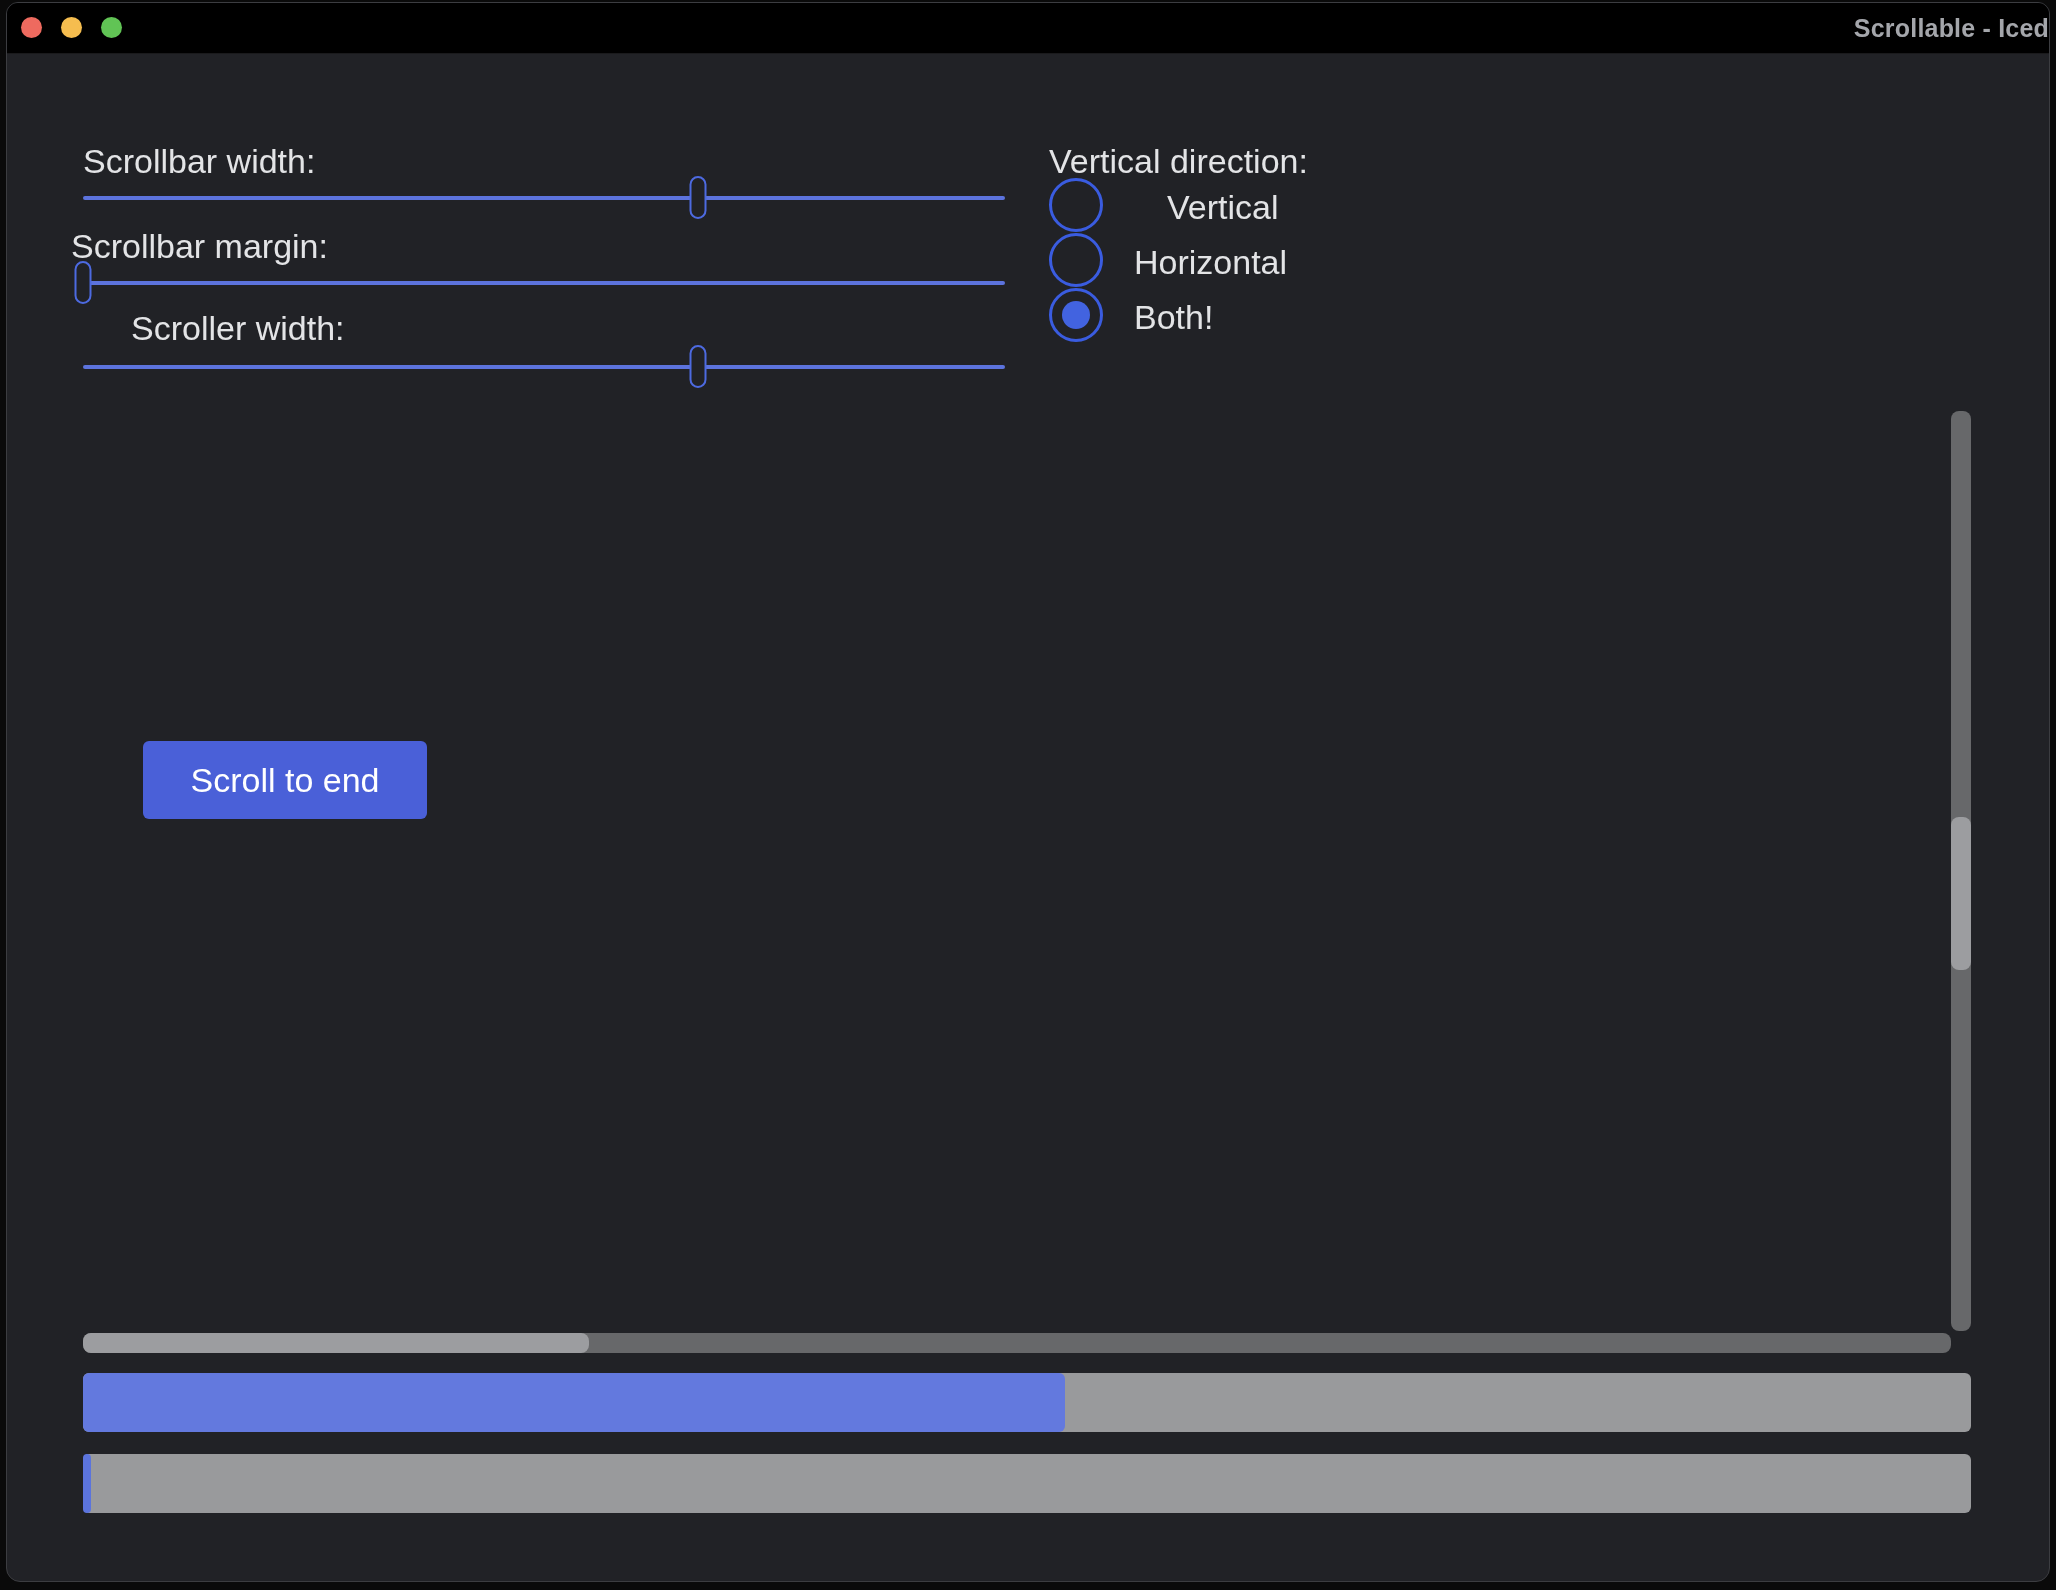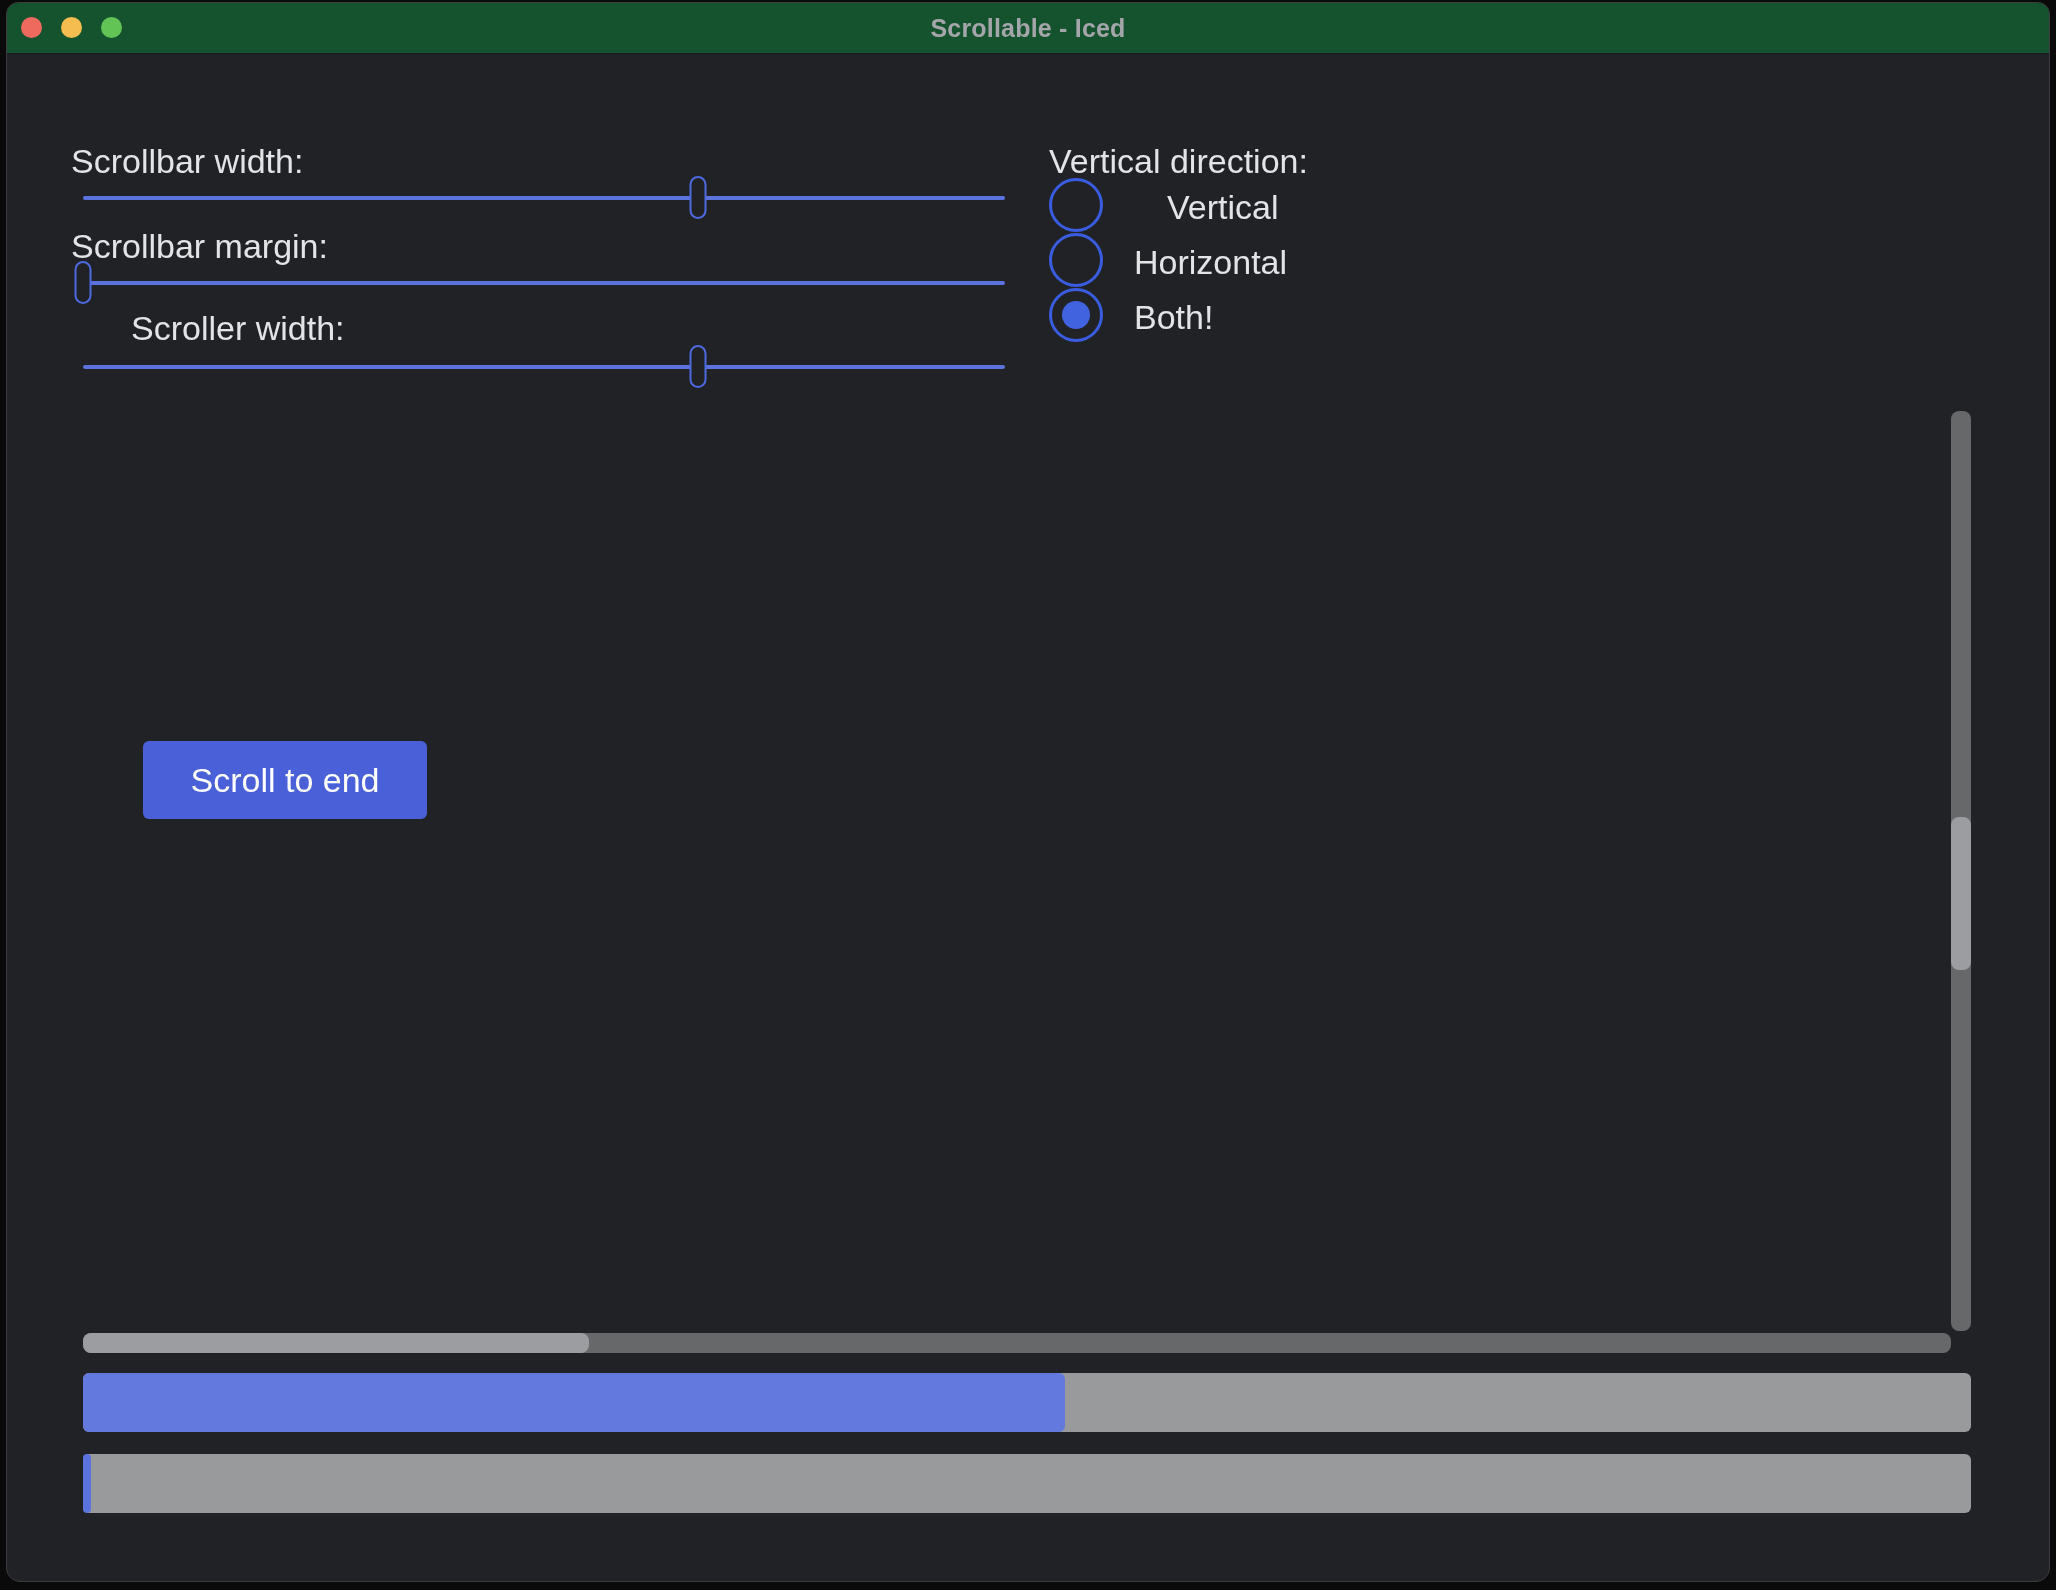--- a/index.html
+++ b/index.html
@@ -12,23 +12,23 @@
   .window{
     position:absolute;left:6px;top:2px;width:2044px;height:1580px;
     background:#212226;
     border:1px solid #3c3d41;
     border-radius:12px 12px 14px 14px;
     box-sizing:border-box;
     overflow:hidden;
   }
   .titlebar{
     position:absolute;left:0;top:0;right:0;height:50px;
-    background:#14532d;
+    background:#000000;
     border-bottom:1px solid #1a1a1c;
-    display:flex;align-items:center;justify-content:center;
+    display:flex;align-items:center;justify-content:flex-end;
   }
   .traffic{position:absolute;left:14px;top:14px;display:flex;gap:19px;}
   .light{width:21px;height:21px;border-radius:50%;}
   .light.red{background:#ee6a5f;}
   .light.yellow{background:#f5bd4f;}
   .light.green{background:#61c455;}
   .title{
     font-size:25px;font-weight:bold;color:#a4a6ab;letter-spacing:.2px;
   }
   .label{
@@ -93,21 +93,21 @@
 
   <div class="titlebar">
     <div class="traffic">
       <div class="light red"></div>
       <div class="light yellow"></div>
       <div class="light green"></div>
     </div>
     <div class="title">Scrollable - Iced</div>
   </div>
 
-  <div class="label" style="left:64px;top:138px;text-align:right;">Scrollbar width:</div>
+  <div class="label" style="left:76px;top:138px;text-align:right;">Scrollbar width:</div>
   <div class="slider" style="left:76px;top:173px;">
     <div class="track"></div>
     <div class="handle" style="left: 66.7%;"></div>
   </div>
 
   <div class="label" style="left:64px;top:223px;">Scrollbar margin:</div>
   <div class="slider" style="left:76px;top:258px;">
     <div class="track"></div>
     <div class="handle" style="left: 0%;"></div>
   </div>

